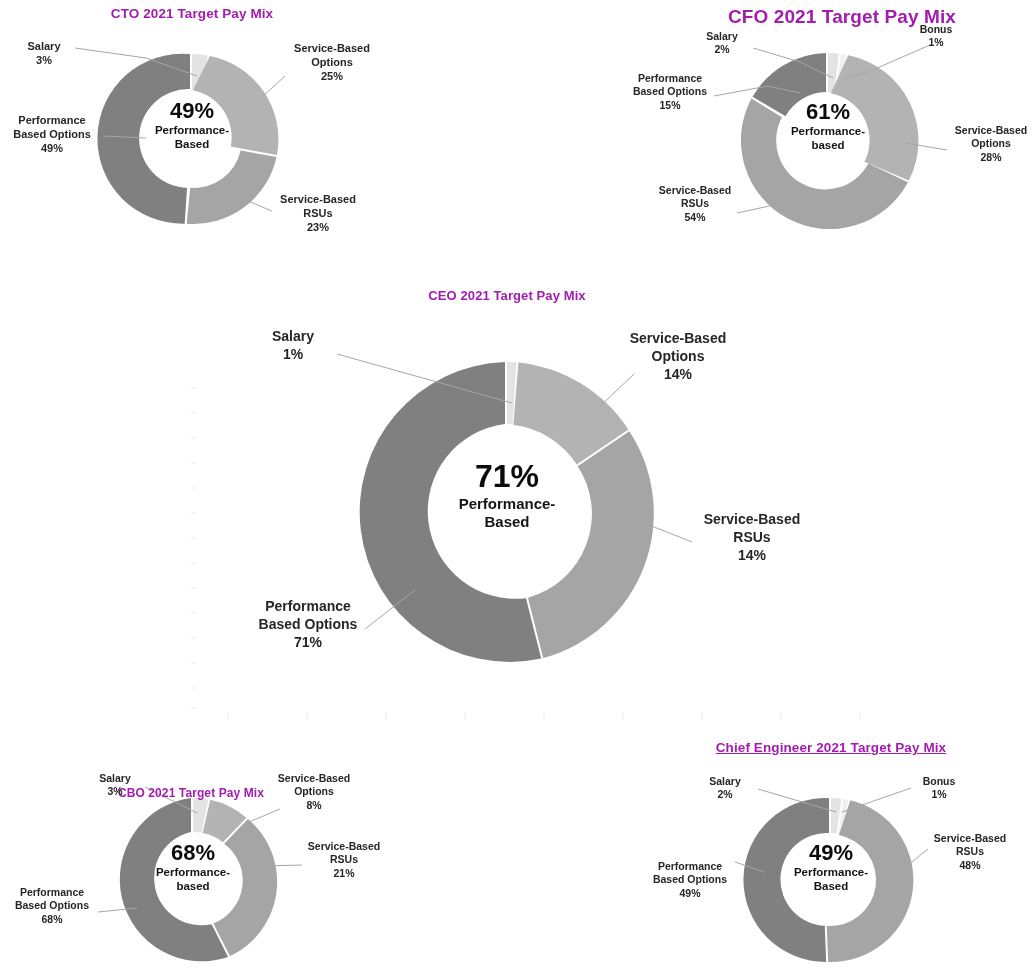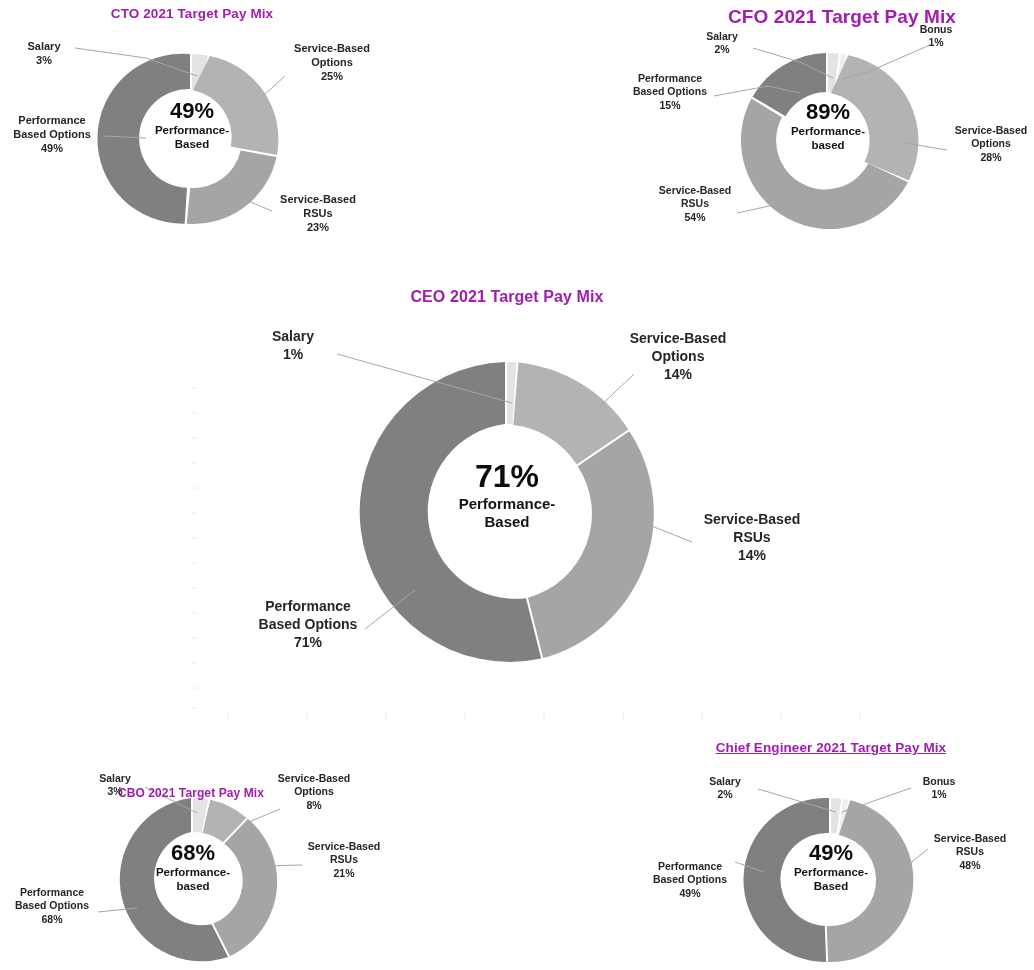--- a/index.html
+++ b/index.html
@@ -194,39 +194,39 @@
 25%</div>
   <div class="callout" style="left:272px; top:192px; width:92px; font-size:11px; text-align:center;">Service-Based
 RSUs
 23%</div>
   <div class="callout" style="left:2px; top:113px; width:100px; font-size:11px; text-align:center;">Performance
 Based Options
 49%</div>
 
   <div class="chart-title" style="left:728px; top:6px; width:200px; font-size:19px;">CFO 2021 Target Pay Mix</div>
   <div class="center-label" style="left:778px; top:99px; width:100px;">
-    <span class="center-pct" style="font-size:22px;">89%</span>
+    <span class="center-pct" style="font-size:22px;">61%</span>
     <span class="center-sub" style="font-size:11.5px; white-space:pre-line;">Performance-
 based</span>
   </div>
   <div class="callout" style="left:690px; top:30px; width:64px; font-size:10.5px; text-align:center;">Salary
 2%</div>
   <div class="callout" style="left:905px; top:23px; width:62px; font-size:10.5px; text-align:center;">Bonus
 1%</div>
   <div class="callout" style="left:948px; top:124px; width:86px; font-size:10.5px; text-align:center;">Service-Based
 Options
 28%</div>
   <div class="callout" style="left:652px; top:184px; width:86px; font-size:10.5px; text-align:center;">Service-Based
 RSUs
 54%</div>
   <div class="callout" style="left:624px; top:72px; width:92px; font-size:10.5px; text-align:center;">Performance
 Based Options
 15%</div>
 
-  <div class="chart-title" style="left:357px; top:288px; width:300px; font-size:16px;">CEO 2021 Target Pay Mix</div>
+  <div class="chart-title" style="left:357px; top:288px; width:300px; font-size:13px;">CEO 2021 Target Pay Mix</div>
   <div class="center-label" style="left:427px; top:457px; width:160px;">
     <span class="center-pct" style="font-size:32px;">71%</span>
     <span class="center-sub" style="font-size:15px; white-space:pre-line;">Performance-
 Based</span>
   </div>
   <div class="callout" style="left:252px; top:328px; width:82px; font-size:14px; text-align:center;">Salary
 1%</div>
   <div class="callout" style="left:622px; top:330px; width:112px; font-size:14px; text-align:center;">Service-Based
 Options
 14%</div>

